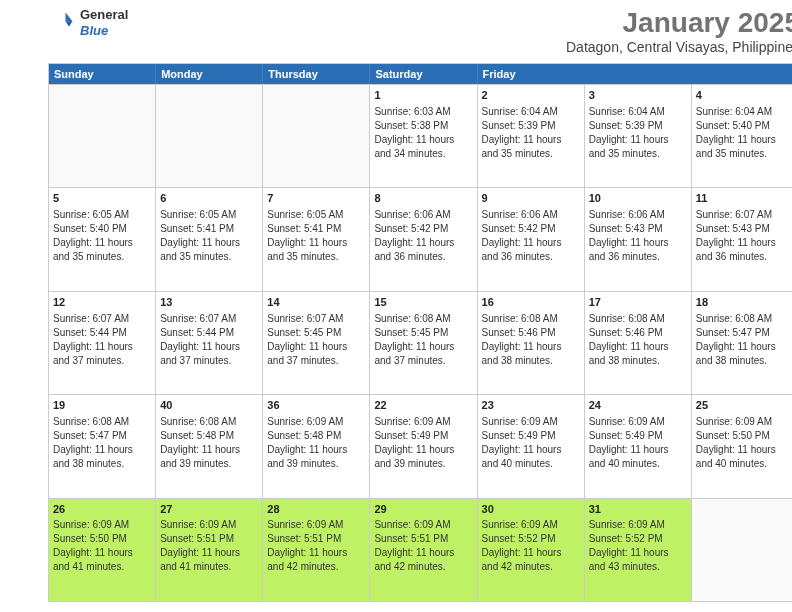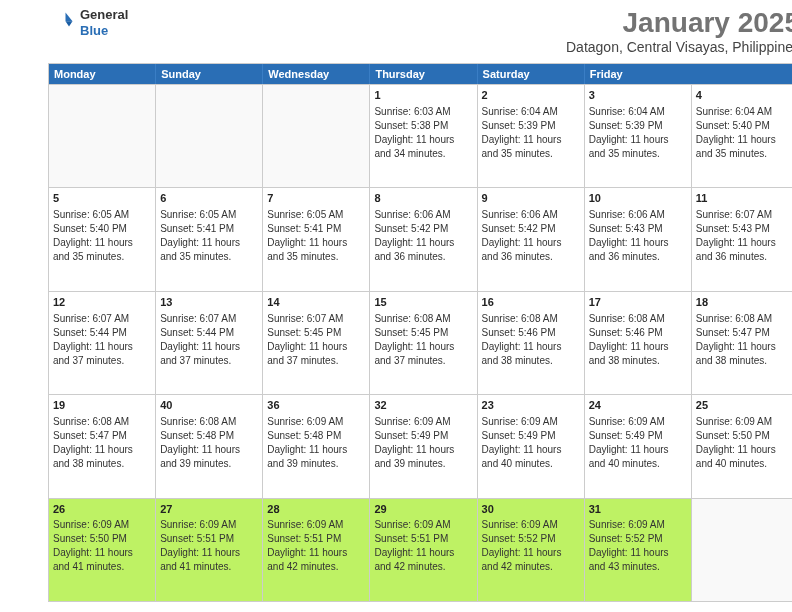--- a/index.html
+++ b/index.html
@@ -28,21 +28,21 @@
       display: flex;
       align-items: center;
       gap: 4px;
     }
     .logo-text {
       font-size: 13px;
       font-weight: bold;
       line-height: 1.2;
     }
     .logo-general { color: #333; }
-    .logo-blue { color: #2a6eb5; }
+    .logo-blue { color: #2a6eb5; font-style: italic; }
     .logo-icon {
       width: 28px;
       height: 28px;
     }
     .title-block {
       text-align: right;
     }
     .title-month {
       font-size: 28px;
       font-weight: bold;
@@ -124,23 +124,22 @@
       </div>
     </div>
     <div class="title-block">
       <div class="title-month">January 2025</div>
       <div class="title-location">Datagon, Central Visayas, Philippines</div>
     </div>
   </div>
 
   <div class="calendar">
     <div class="cal-header" id="cal-header">
+        <div class="cal-header-cell">Sunday</div>
         <div class="cal-header-cell">Monday</div>
-        <div class="cal-header-cell">Sunday</div>
-        <div class="cal-header-cell">Wednesday</div>
         <div class="cal-header-cell">Thursday</div>
         <div class="cal-header-cell">Saturday</div>
         <div class="cal-header-cell">Friday</div>
       </div>
     <div class="cal-body" id="cal-body">
         <div class="cal-row">
           <div class="cal-cell empty"></div>
           <div class="cal-cell empty"></div>
           <div class="cal-cell empty"></div>
           <div class="cal-cell">
@@ -227,21 +226,21 @@
           </div>
           <div class="cal-cell">
             <span class="day-number">40</span>
             <div class="cell-info">Sunrise: 6:08 AM<br>Sunset: 5:48 PM<br>Daylight: 11 hours and 39 minutes.</div>
           </div>
           <div class="cal-cell">
             <span class="day-number">36</span>
             <div class="cell-info">Sunrise: 6:09 AM<br>Sunset: 5:48 PM<br>Daylight: 11 hours and 39 minutes.</div>
           </div>
           <div class="cal-cell">
-            <span class="day-number">32</span>
+            <span class="day-number">22</span>
             <div class="cell-info">Sunrise: 6:09 AM<br>Sunset: 5:49 PM<br>Daylight: 11 hours and 39 minutes.</div>
           </div>
           <div class="cal-cell">
             <span class="day-number">23</span>
             <div class="cell-info">Sunrise: 6:09 AM<br>Sunset: 5:49 PM<br>Daylight: 11 hours and 40 minutes.</div>
           </div>
           <div class="cal-cell">
             <span class="day-number">24</span>
             <div class="cell-info">Sunrise: 6:09 AM<br>Sunset: 5:49 PM<br>Daylight: 11 hours and 40 minutes.</div>
           </div>

